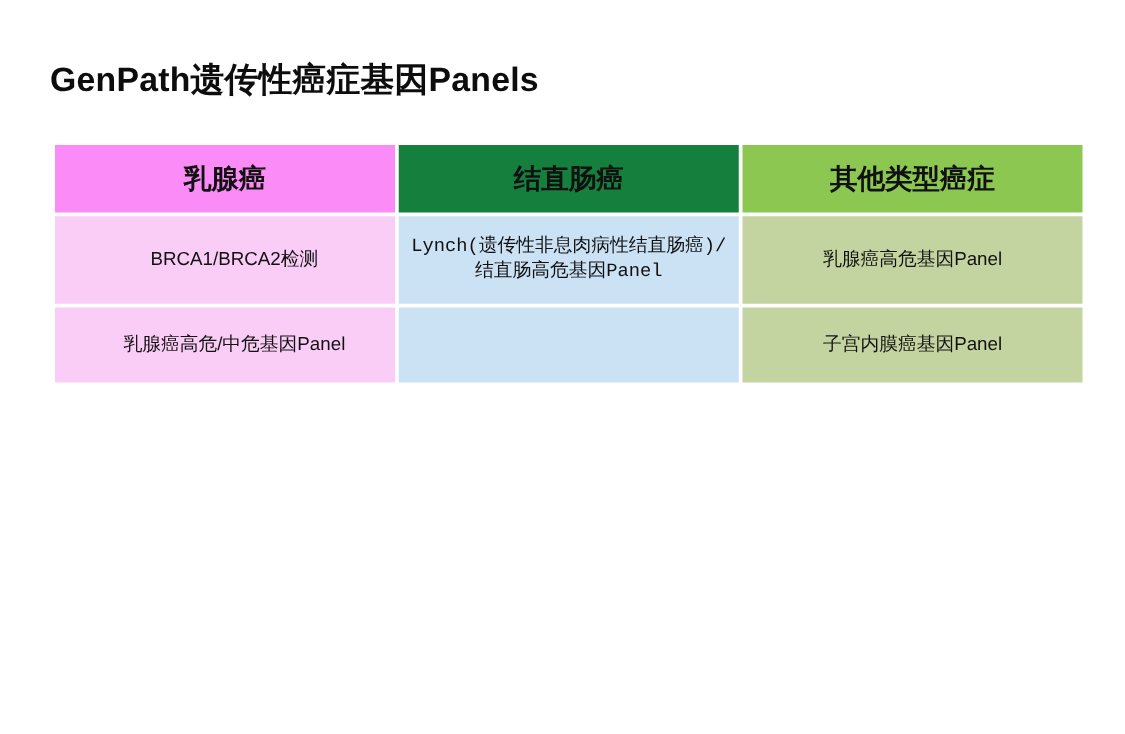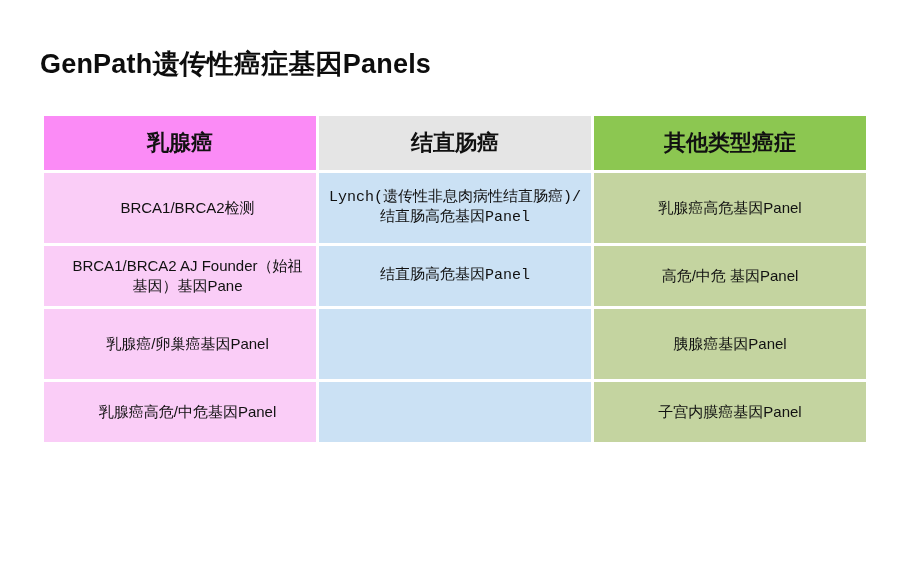--- a/index.html
+++ b/index.html
@@ -65,21 +65,21 @@
 
   .panel-table td {
     height: 56px;
     font-size: 15px;
     font-weight: normal;
     line-height: 1.35;
   }
 
   
   th.h-breast { background: #FB8BF6; }
-  th.h-colorectal { background: #e5e5e5; }
+  th.h-colorectal { background: #15803d; }
   th.h-other { background: #8CC751; }
 
   
   td.b-breast { background: #FACDF7; padding-left: 21px; }
   td.b-colorectal { background: #CBE1F4; font-family: Liberation Mono, monospace; }
   td.b-other { background: #C4D4A0; }
 
   td.tall { height: 66px; }
 </style>
 </head>
@@ -102,30 +102,20 @@
         <th class="h-other">其他类型癌症</th>
       </tr>
     </thead>
     <tbody>
       <tr>
         <td class="b-breast tall">BRCA1/BRCA2检测</td>
         <td class="b-colorectal tall">Lynch(遗传性非息肉病性结直肠癌)/结直肠高危基因Panel</td>
         <td class="b-other tall">乳腺癌高危基因Panel</td>
       </tr>
       <tr>
-        <td class="b-breast">BRCA1/BRCA2 AJ  Founder（始祖基因）基因Pane</td>
-        <td class="b-colorectal">结直肠高危基因Panel</td>
-        <td class="b-other">高危/中危 基因Panel</td>
-      </tr>
-      <tr>
-        <td class="b-breast tall">乳腺癌/卵巢癌基因Panel</td>
-        <td class="b-colorectal tall"></td>
-        <td class="b-other tall">胰腺癌基因Panel</td>
-      </tr>
-      <tr>
         <td class="b-breast">乳腺癌高危/中危基因Panel</td>
         <td class="b-colorectal"></td>
         <td class="b-other">子宫内膜癌基因Panel</td>
       </tr>
     </tbody>
   </table>
 
 </div>
 
 </body></html>

